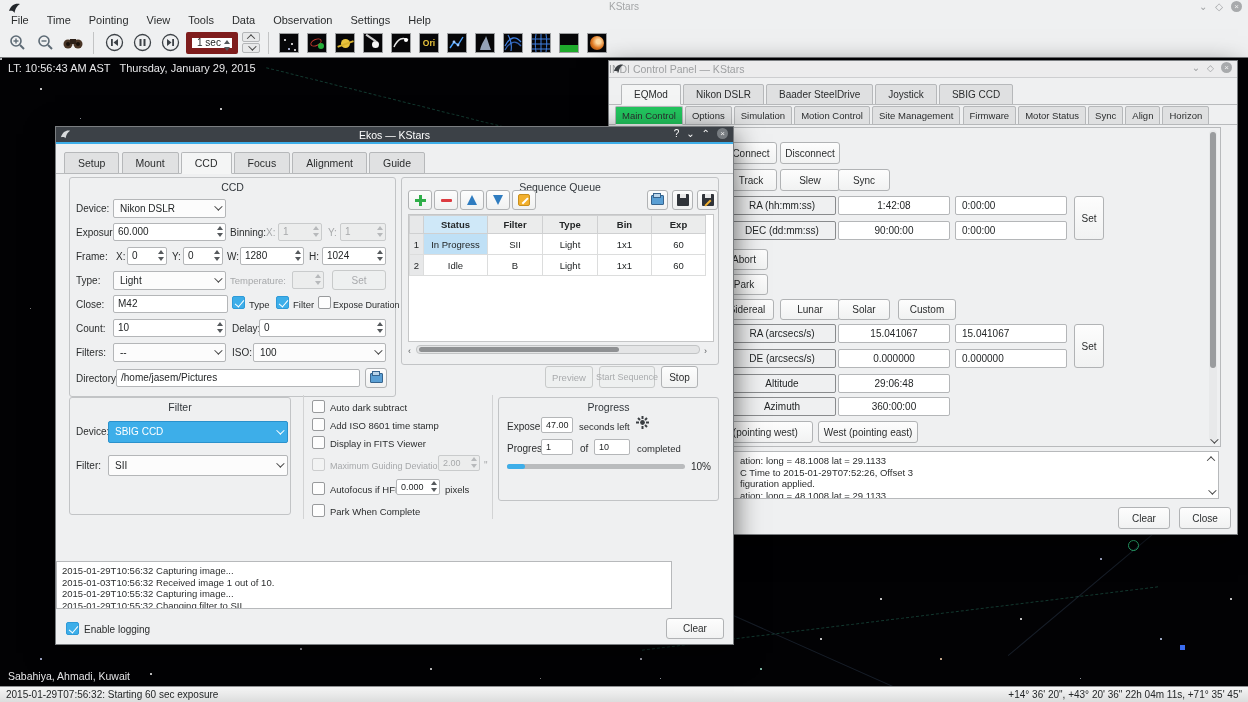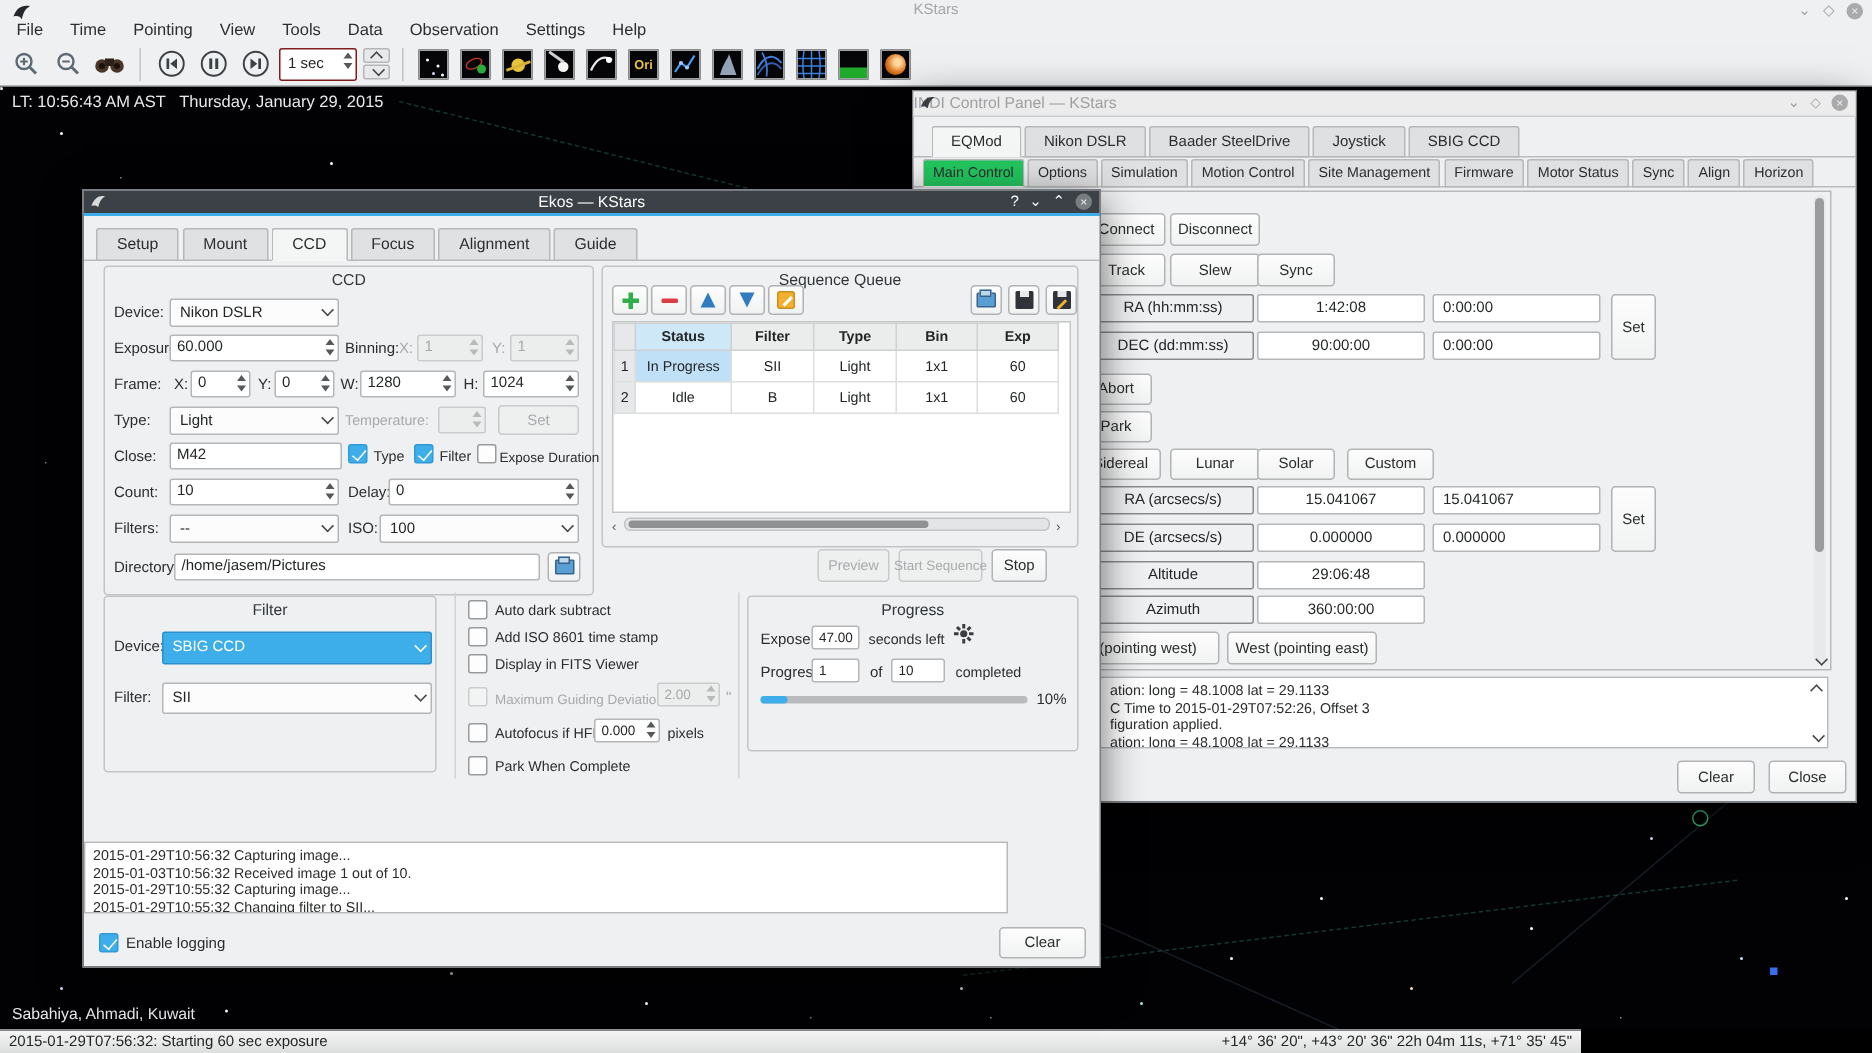--- a/index.html
+++ b/index.html
@@ -15,21 +15,21 @@
   #winbtns { position:absolute; right:6px; top:1px; display:flex; gap:8px; color:#9fa1a3; font-size:10px; align-items:center;}
   .wbtn { cursor:default; }
   .closecirc { width:11px; height:11px; border-radius:50%; background:#a8aaac; color:#f2f2f2; font-size:8px; line-height:11px; text-align:center; display:inline-block;}
   #appicon { position:absolute; left:8px; top:2px; }
   #menubar { position:absolute; left:2px; top:12px; display:flex; font-size:11px; color:#2b2d2e; }
   .menu-item { padding:2px 9px; }
   #toolbar { position:absolute; left:0; top:28px; width:1248px; height:30px; display:flex; align-items:center; padding-left:5px; gap:4px; border-bottom:1px solid #77797b; }
   .tsep { width:1px; height:22px; background:#c3c4c5; margin:0 4px; }
   .tbtn { width:24px; height:24px; display:flex; align-items:center; justify-content:center; border-radius:3px; }
   .tile { width:20px; height:20px; background:#060608; border:1px solid #9ea0a2; position:relative; overflow:hidden; display:flex; align-items:center; justify-content:center;}
-  .timespin { width:52px; height:22px; background:#fff; border:1px solid #7f1d1d; border-radius:2px; font-size:10px; display:flex; align-items:center; padding-left:5px; position:relative;}
+  .timespin { width:52px; height:22px; background:#fff; border:6px solid #7f1d1d; border-radius:2px; font-size:10px; display:flex; align-items:center; padding-left:5px; position:relative;}
   .spins { position:absolute; right:2px; top:2px; display:flex; flex-direction:column; gap:3px; }
   .spins i { display:block; width:0; height:0; border-left:3.5px solid transparent; border-right:3.5px solid transparent; }
   .spins i.up { border-bottom:4px solid #55595c; }
   .spins i.dn { border-top:4px solid #55595c; }
   .stepper { display:flex; flex-direction:column; gap:1px; }
   .stepper span { width:18px; height:10px; background:#e8e9ea; border:1px solid #b4b6b8; border-radius:2px; display:flex; align-items:center; justify-content:center;}
   .chev { width:6px; height:6px; border-right:1.4px solid #444; border-bottom:1.4px solid #444; }
   .chev.up { transform:rotate(-135deg) translate(-1px,-1px); }
   .chev.dn { transform:rotate(45deg) translateY(-2px); }
 
@@ -129,21 +129,21 @@
   .gtab.active { background:#22c55e; border-bottom:1px solid #f4f5f5; }
   .iframe { position:absolute; border:1px solid #b8babc; background:#eff0f1; }
   .ilabel { position:absolute; height:19px; background:#eff0f1; border:1px solid #898b8d; border-radius:2px; font-size:10px;
     display:flex; align-items:center; justify-content:center; white-space:nowrap; }
   .ifield { position:absolute; height:19px; background:#fff; border:1px solid #b4b6b8; border-radius:2px; font-size:10px;
     line-height:17px; text-align:center; white-space:nowrap; overflow:hidden;}
   .ifield.lft { text-align:left; padding-left:6px; }
   .vscroll { position:absolute; width:8px; background:#e8e9ea; border-radius:4px; }
   .vthumb { position:absolute; left:1px; width:6px; background:#9a9c9e; border-radius:3px; }
 
-  #statusbar { position:absolute; left:0; bottom:0; width:1054px; height:16px; background:linear-gradient(#f6f6f6,#dcdddd);
+  #statusbar { position:absolute; left:0; bottom:0; width:1248px; height:16px; background:linear-gradient(#f6f6f6,#dcdddd);
     border-top:1px solid #909294; font-size:10px; color:#232627; display:flex; align-items:center;
     justify-content:space-between; padding:0 6px; }
 
   svg { display:block; }
 </style>
 </head>
 <body>
 
 <div id="topchrome">
   <span id="appicon">

